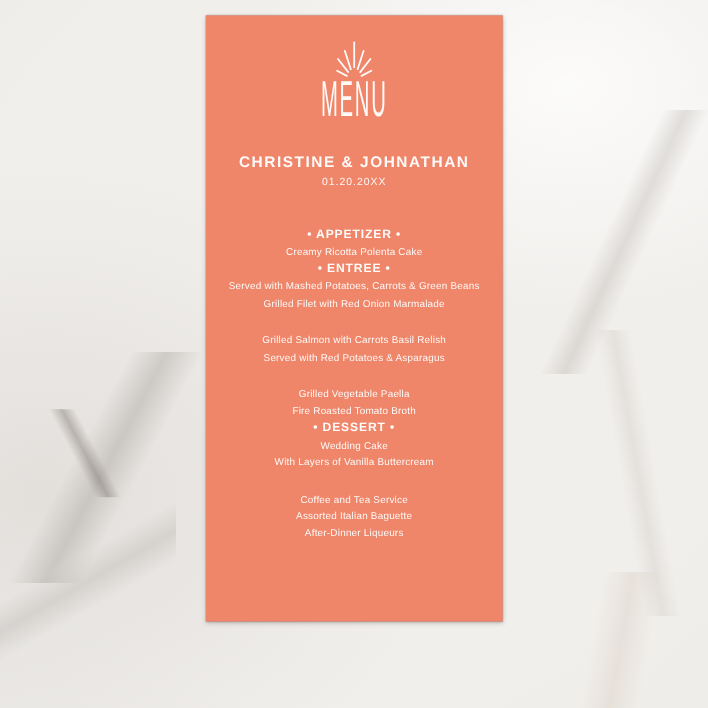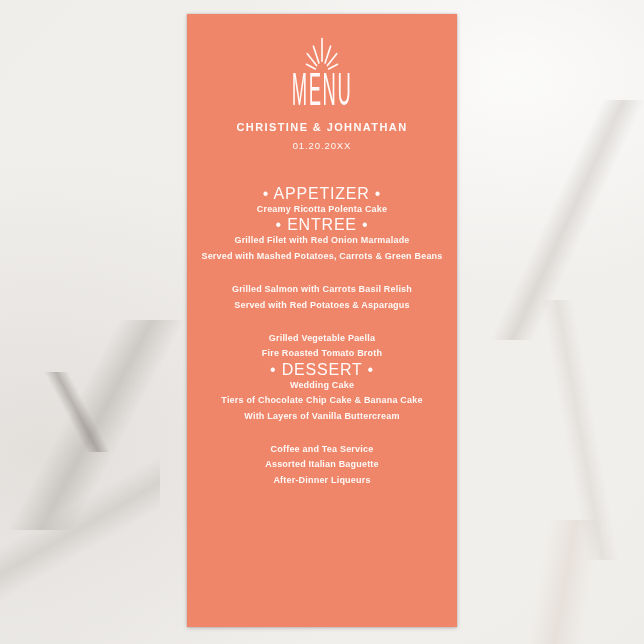--- a/index.html
+++ b/index.html
@@ -18,52 +18,52 @@
       
       linear-gradient(115deg, rgba(0,0,0,0) 43%, rgba(158,150,144,0.26) 50%, rgba(0,0,0,0) 57%) 468px 100px / 200px 240px no-repeat,
       linear-gradient(100deg, rgba(0,0,0,0) 40%, rgba(196,176,156,0.22) 50%, rgba(0,0,0,0) 60%) 440px 520px / 240px 180px no-repeat,
       linear-gradient(80deg, rgba(0,0,0,0) 42%, rgba(170,162,154,0.18) 50%, rgba(0,0,0,0) 58%) 500px 300px / 160px 260px no-repeat,
       
       radial-gradient(420px 300px at 80% 12%, rgba(255,255,255,0.75), rgba(255,255,255,0) 70%),
       radial-gradient(520px 420px at 6% 70%, rgba(208,204,200,0.45), rgba(0,0,0,0) 70%),
       radial-gradient(900px 900px at 50% 45%, #f1efec 40%, #e6e4e1 100%);
   }
   .card{
-    position:absolute;left:187px;top:14px;width:270px;height:613px;
+    position:absolute;left:187px;top:14px;width:270px;height:551px;
     background:#ef8669;
     box-shadow:0 1px 4px rgba(90,80,75,0.35), 0 0 1px rgba(90,80,75,0.4);
     color:#ffffff;text-align:center;box-sizing:border-box;
     padding-top:22px;
   }
   .starburst{display:block;margin:0 auto;}
   .menu-title{
     margin-top:1px;line-height:36px;font-size:46px;font-weight:400;
     letter-spacing:4px;color:rgba(255,255,255,0.96);
     transform:scaleX(0.40);transform-origin:50% 0;
     white-space:nowrap;
   }
   .names{
-    margin-top:14px;font-size:11px;font-weight:700;letter-spacing:1.4px;
+    margin-top:34px;font-size:14px;font-weight:700;letter-spacing:1.4px;
     line-height:13px;color:rgba(255,255,255,0.97);white-space:nowrap;
   }
   .date{
     margin-top:6px;font-size:9.5px;font-weight:400;letter-spacing:0.9px;
     line-height:12px;color:rgba(255,255,255,0.95);
   }
   .sections{margin-top:34px;}
   .section{margin-top:0;}
   .section + .section{}
   .section-header{
-    font-size:16px;font-weight:400;letter-spacing:0.8px;line-height:15px;
+    font-size:11px;font-weight:700;letter-spacing:0.8px;line-height:15px;
     margin-bottom:1px;color:rgba(255,255,255,0.97);
   }
   .group + .group{margin-top:18px;}
   .section-header + .group{margin-top:0;}
   .line{
-    font-size:9px;font-weight:700;letter-spacing:0.2px;line-height:15.4px;
+    font-size:9px;font-weight:400;letter-spacing:0.2px;line-height:15.4px;
     color:rgba(255,255,255,0.95);white-space:nowrap;
   }
 </style>
 </head>
 <body>
 
 <div class="scene">
   <div class="card" style="background: rgb(239, 134, 105);">
 
     <svg class="starburst" width="76" height="34" viewBox="0 0 120 54" aria-hidden="true">
@@ -87,37 +87,36 @@
     <div class="sections">
         <div class="section">
           <div class="section-header">• APPETIZER •</div>
           <div class="group">
             <div class="line">Creamy Ricotta Polenta Cake</div>
           </div>
         </div>
         <div class="section">
           <div class="section-header">• ENTREE •</div>
           <div class="group">
+            <div class="line">Served with Mashed Potatoes, Carrots &amp; Green Beans</div>
             <div class="line">Grilled Filet with Red Onion Marmalade</div>
-            <div class="line">Served with Mashed Potatoes, Carrots &amp; Green Beans</div>
           </div>
           <div class="group">
             <div class="line">Grilled Salmon with Carrots Basil Relish</div>
             <div class="line">Served with Red Potatoes &amp; Asparagus</div>
           </div>
           <div class="group">
             <div class="line">Grilled Vegetable Paella</div>
             <div class="line">Fire Roasted Tomato Broth</div>
           </div>
         </div>
         <div class="section">
           <div class="section-header">• DESSERT •</div>
           <div class="group">
             <div class="line">Wedding Cake</div>
-            <div class="line">Tiers of Chocolate Chip Cake &amp; Banana Cake</div>
             <div class="line">With Layers of Vanilla Buttercream</div>
           </div>
           <div class="group">
             <div class="line">Coffee and Tea Service</div>
             <div class="line">Assorted Italian Baguette</div>
             <div class="line">After-Dinner Liqueurs</div>
           </div>
         </div>
       </div>
 

